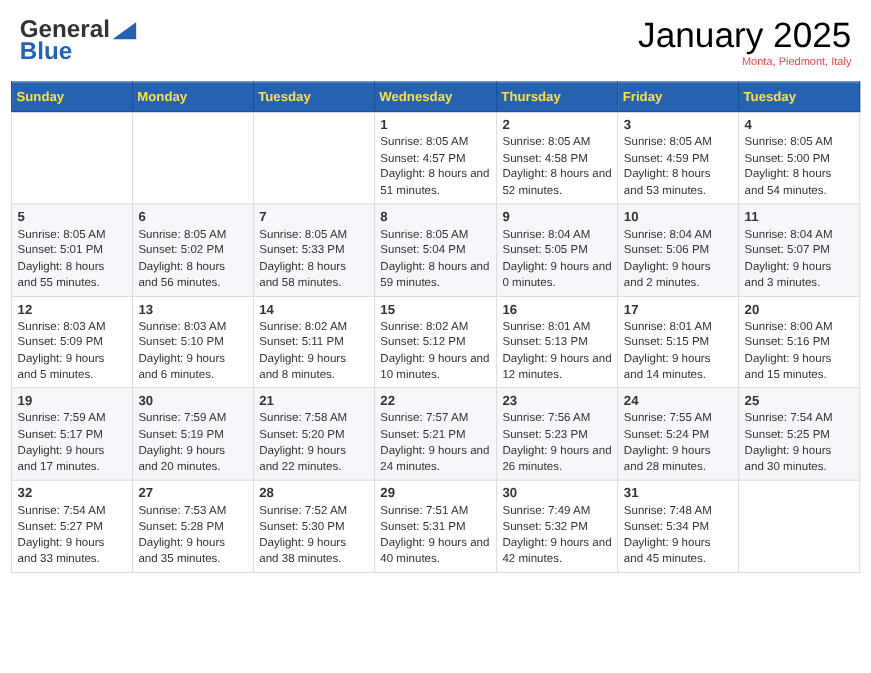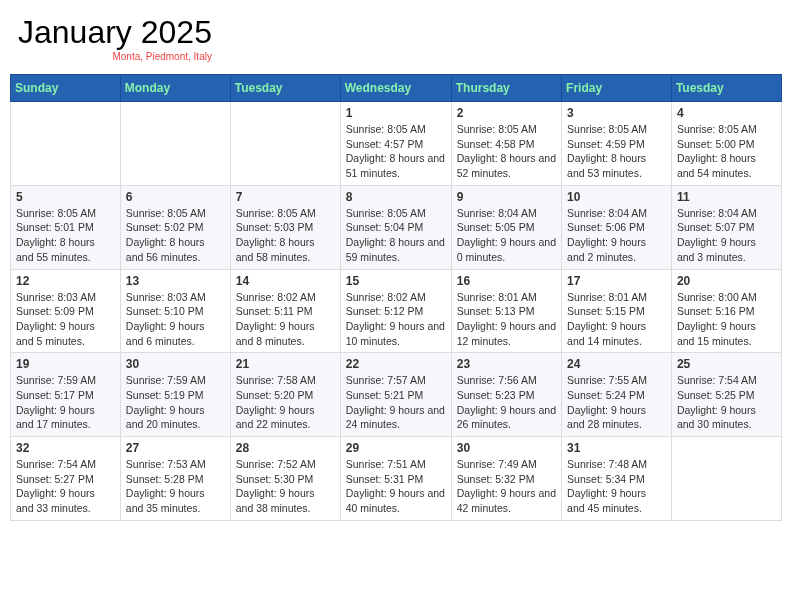--- a/index.html
+++ b/index.html
@@ -39,21 +39,21 @@
       font-size: 10px;
       color: #ef4444;
     }
     .calendar {
       width: 100%;
       border-collapse: collapse;
       border: 1px solid #ccc;
     }
     .calendar th {
       background-color: #2563b0;
-      color: #86efac;
+      color: #fde047;
       font-size: 12px;
       font-weight: bold;
       padding: 6px 4px;
       text-align: left;
       border: 1px solid #1a4d9a;
     }
     .calendar td {
       vertical-align: top;
       padding: 4px 5px;
       border: 1px solid #ddd;
@@ -78,20 +78,31 @@
       color: #333;
     }
     .empty-cell {
       background: #fff !important;
     }
   </style>
 </head>
 <body>
 
 <div class="header">
+  <div class="logo">
+    <div class="logo-wrapper">
+      <div style="display:flex;align-items:flex-end;gap:1px;">
+        <span style="font-size:22px;font-weight:bold;color:#333;">General</span>
+        <svg width="22" height="16" viewBox="0 0 22 16" style="margin-bottom:4px;margin-left:1px;">
+          <polygon points="0,16 22,0 22,16" fill="#2563b0"></polygon>
+        </svg>
+      </div>
+    </div>
+    <span style="font-size:22px;font-weight:bold;color:#2563b0;margin-top:-6px;">Blue</span>
+  </div>
   <div class="title-block">
     <div class="month-title">January 2025</div>
     <div class="location">Monta, Piedmont, Italy</div>
   </div>
 </div>
 
 <table class="calendar">
   <thead>
     <tr>
     <th>Sunday</th>
@@ -142,21 +153,21 @@
         </td>
         <td>
           <span class="day-num">6</span>
           <div class="cell-content">Sunrise: 8:05 AM
 Sunset: 5:02 PM
 Daylight: 8 hours and 56 minutes.</div>
         </td>
         <td>
           <span class="day-num">7</span>
           <div class="cell-content">Sunrise: 8:05 AM
-Sunset: 5:03 PM
+Sunset: 5:33 PM
 Daylight: 8 hours and 58 minutes.</div>
         </td>
         <td>
           <span class="day-num">8</span>
           <div class="cell-content">Sunrise: 8:05 AM
 Sunset: 5:04 PM
 Daylight: 8 hours and 59 minutes.</div>
         </td>
         <td>
           <span class="day-num">9</span>

